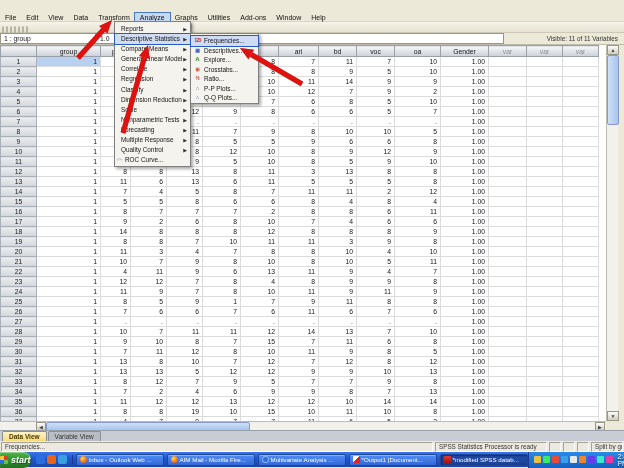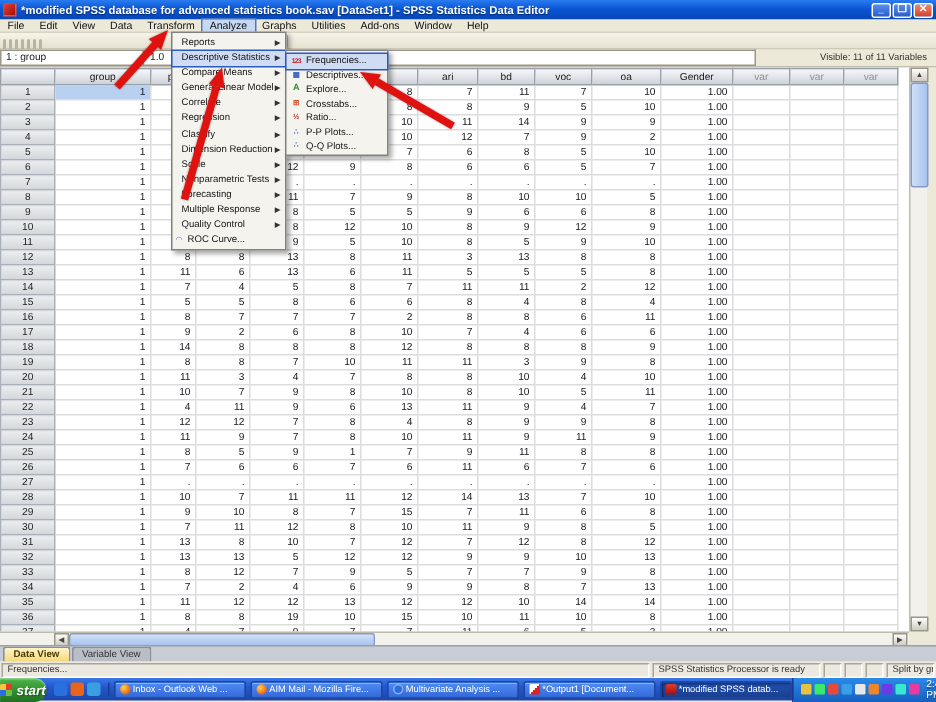--- a/index.html
+++ b/index.html
@@ -120,27 +120,20 @@
   .ic-ratio { color:#cc2020; }
   .ic-pp, .ic-qq { color:#3a5fc0; }
   
   #arrows { position:absolute; left:0; top:0; z-index:50; pointer-events:none; }
 </style>
 </head>
 <body>
 
 <div id="screen">
 
-  <div id="titlebar">
-    <div id="app-icon"></div>
-    <div id="title-text">*modified SPSS database for advanced statistics book.sav [DataSet1] - SPSS Statistics Data Editor</div>
-    <div class="tb-btn tb-min">_</div>
-    <div class="tb-btn tb-max">❐</div>
-    <div class="tb-btn tb-close">✕</div>
-  </div>
 
   <div id="menubar">
       <span class="menu-item">File</span>
       <span class="menu-item">Edit</span>
       <span class="menu-item">View</span>
       <span class="menu-item">Data</span>
       <span class="menu-item">Transform</span>
       <span class="menu-item active">Analyze</span>
       <span class="menu-item">Graphs</span>
       <span class="menu-item">Utilities</span>

